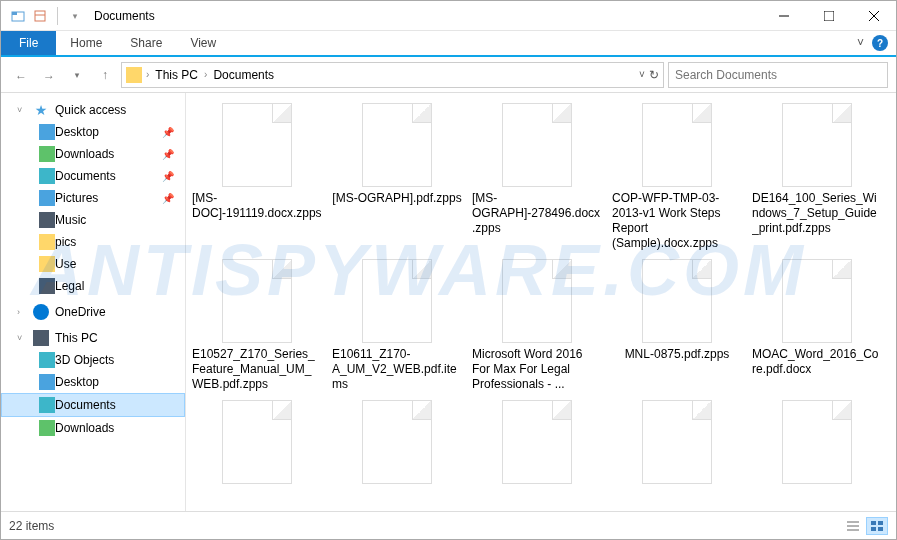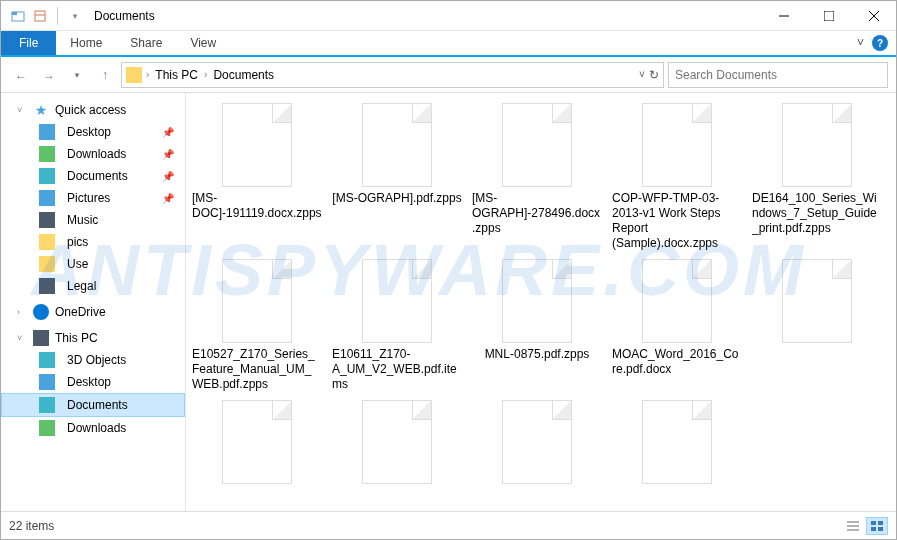--- a/index.html
+++ b/index.html
@@ -35,21 +35,21 @@
 
 
 .main { display: flex; height: 420px; }
 
 
 .navpane { width: 185px; border-right: 1px solid #e5e5e5; overflow-y: auto; padding-top: 6px; }
 .nav-group { margin-bottom: 4px; }
 .nav-header { display: flex; align-items: center; padding: 3px 6px 3px 16px; gap: 6px; }
 .nav-header .exp { width: 10px; color: #888; font-size: 9px; }
 .nav-header .ic { width: 16px; height: 16px; display:inline-flex; align-items:center; justify-content:center; }
-.nav-item { display: flex; align-items: center; padding: 3px 6px 3px 38px; gap: 12px; position: relative; }
+.nav-item { display: flex; align-items: center; padding: 3px 6px 3px 38px; gap: 0; position: relative; }
 .nav-item .ic { width: 16px; height: 16px; display:inline-flex; align-items:center; justify-content:center; }
 .nav-item .pin { position: absolute; right: 10px; color: #888; font-size: 10px; }
 .nav-item.selected { background: #cce8ff; border: 1px solid #99d1ff; padding-left: 37px; }
 
 
 .content { flex: 1; overflow: auto; padding: 10px 6px; }
 .grid { display: grid; grid-template-columns: repeat(5, 130px); gap: 8px 10px; }
 .file { display: flex; flex-direction: column; align-items: center; width: 130px; }
 .file-thumb { width: 70px; height: 84px; background: #fff; border: 1px solid #ddd; position: relative; margin-bottom: 4px; }
 .file-thumb::before { content:''; position:absolute; top:0; right:0; width:18px; height:18px; background: linear-gradient(135deg, #fff 0 50%, #eee 50% 100%); border-left:1px solid #ddd; border-bottom:1px solid #ddd; }
@@ -253,20 +253,24 @@
         <div class="file">
           <div class="file-thumb"></div>
           <div class="file-label">E10527_Z170_Series_Feature_Manual_UM_WEB.pdf.zpps</div>
         </div>
         <div class="file">
           <div class="file-thumb"></div>
           <div class="file-label">E10611_Z170-A_UM_V2_WEB.pdf.items</div>
         </div>
         <div class="file">
           <div class="file-thumb"></div>
+          <div class="file-label">Microsoft Word 2016 For Max For Legal Professionals - ...</div>
+        </div>
+        <div class="file">
+          <div class="file-thumb"></div>
           <div class="file-label">MNL-0875.pdf.zpps</div>
         </div>
         <div class="file">
           <div class="file-thumb"></div>
           <div class="file-label">MOAC_Word_2016_Core.pdf.docx</div>
         </div>
         <div class="file">
           <div class="file-thumb"></div>
           <div class="file-label"></div>
         </div>

